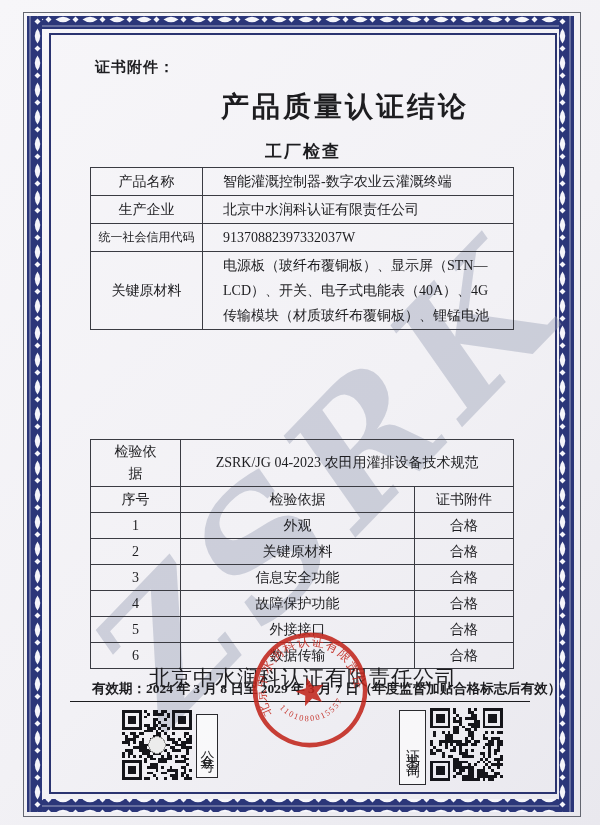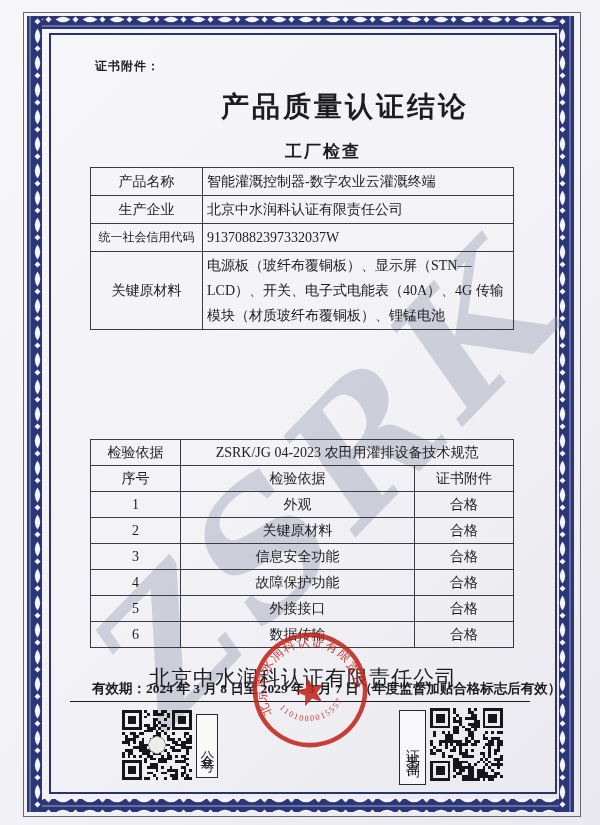--- a/index.html
+++ b/index.html
@@ -10,29 +10,29 @@
   }
   .frame-outer{position:absolute;left:23px;top:12px;right:19px;bottom:8px;border:1.5px solid #636670;}
   .frame-inner{position:absolute;left:49px;top:33px;right:43px;bottom:31px;border:2px solid #2b3470;}
   .border-svg{position:absolute;left:0;top:0;pointer-events:none;}
   .watermark{
     position:absolute;left:-40px;top:380px;width:740px;text-align:center;
     font-family:"DejaVu Serif",serif;font-style:italic;font-weight:bold;
     font-size:168px;letter-spacing:14px;color:rgba(148,156,178,0.40);
     transform:rotate(-46deg);transform-origin:center;pointer-events:none;white-space:nowrap;
   }
-  .attachment{position:absolute;left:95px;top:58px;font-size:12px;font-weight:600;letter-spacing:1px;}
+  .attachment{position:absolute;left:95px;top:58px;font-size:15px;font-weight:600;letter-spacing:1px;}
   .title{position:absolute;left:50px;top:88px;width:566px;text-align:center;
     font-family:"Liberation Sans","DejaVu Sans",sans-serif;font-weight:bold;font-size:28px;letter-spacing:3px;padding-left:12px;}
-  .sec-title{position:absolute;width:506px;left:50px;text-align:center;font-size:17px;font-weight:bold;letter-spacing:2px;padding-left:20px;}
+  .sec-title{position:absolute;width:506px;left:50px;text-align:center;font-size:17px;font-weight:bold;letter-spacing:2px;}
   .sec1{top:140px;} .sec2{top:414px;}
   .tblwrap{position:absolute;left:90px;width:424px;}
   .t1wrap{top:167px;} .t2wrap{top:439px;}
   table{border-collapse:collapse;width:424px;table-layout:fixed;border:1.5px solid #34353c;}
-  th,td{border:1px solid #3a3b42;font-size:14px;font-weight:normal;padding:1px 4px;line-height:25px;}
+  th,td{border:1px solid #3a3b42;font-size:14px;font-weight:normal;padding:1px 20px;line-height:25px;}
   .t1 col.c1{width:112px;}
   .t1 th{text-align:center;padding:1px 2px;}
   .t1 td{text-align:left;}
   .t1 .h1{height:26px;} .t1 .h2{height:52px;} .t1 .h3{height:76px;}
   .t1 .small-label{font-size:12px;letter-spacing:0;}
   .t2 col.c1{width:90px;} .t2 col.c2{width:233px;} .t2 col.c3{width:99px;}
   .t2 th,.t2 td{text-align:center;height:23px;line-height:22px;}
   .validity{position:absolute;left:92px;top:680px;font-size:13.5px;font-weight:600;white-space:nowrap;}
   .issuer{position:absolute;left:50px;top:664px;width:506px;text-align:center;font-size:21px;letter-spacing:1px;}
   .rule{position:absolute;left:70px;top:701px;width:460px;border-top:1.6px solid #1c1c1e;}

